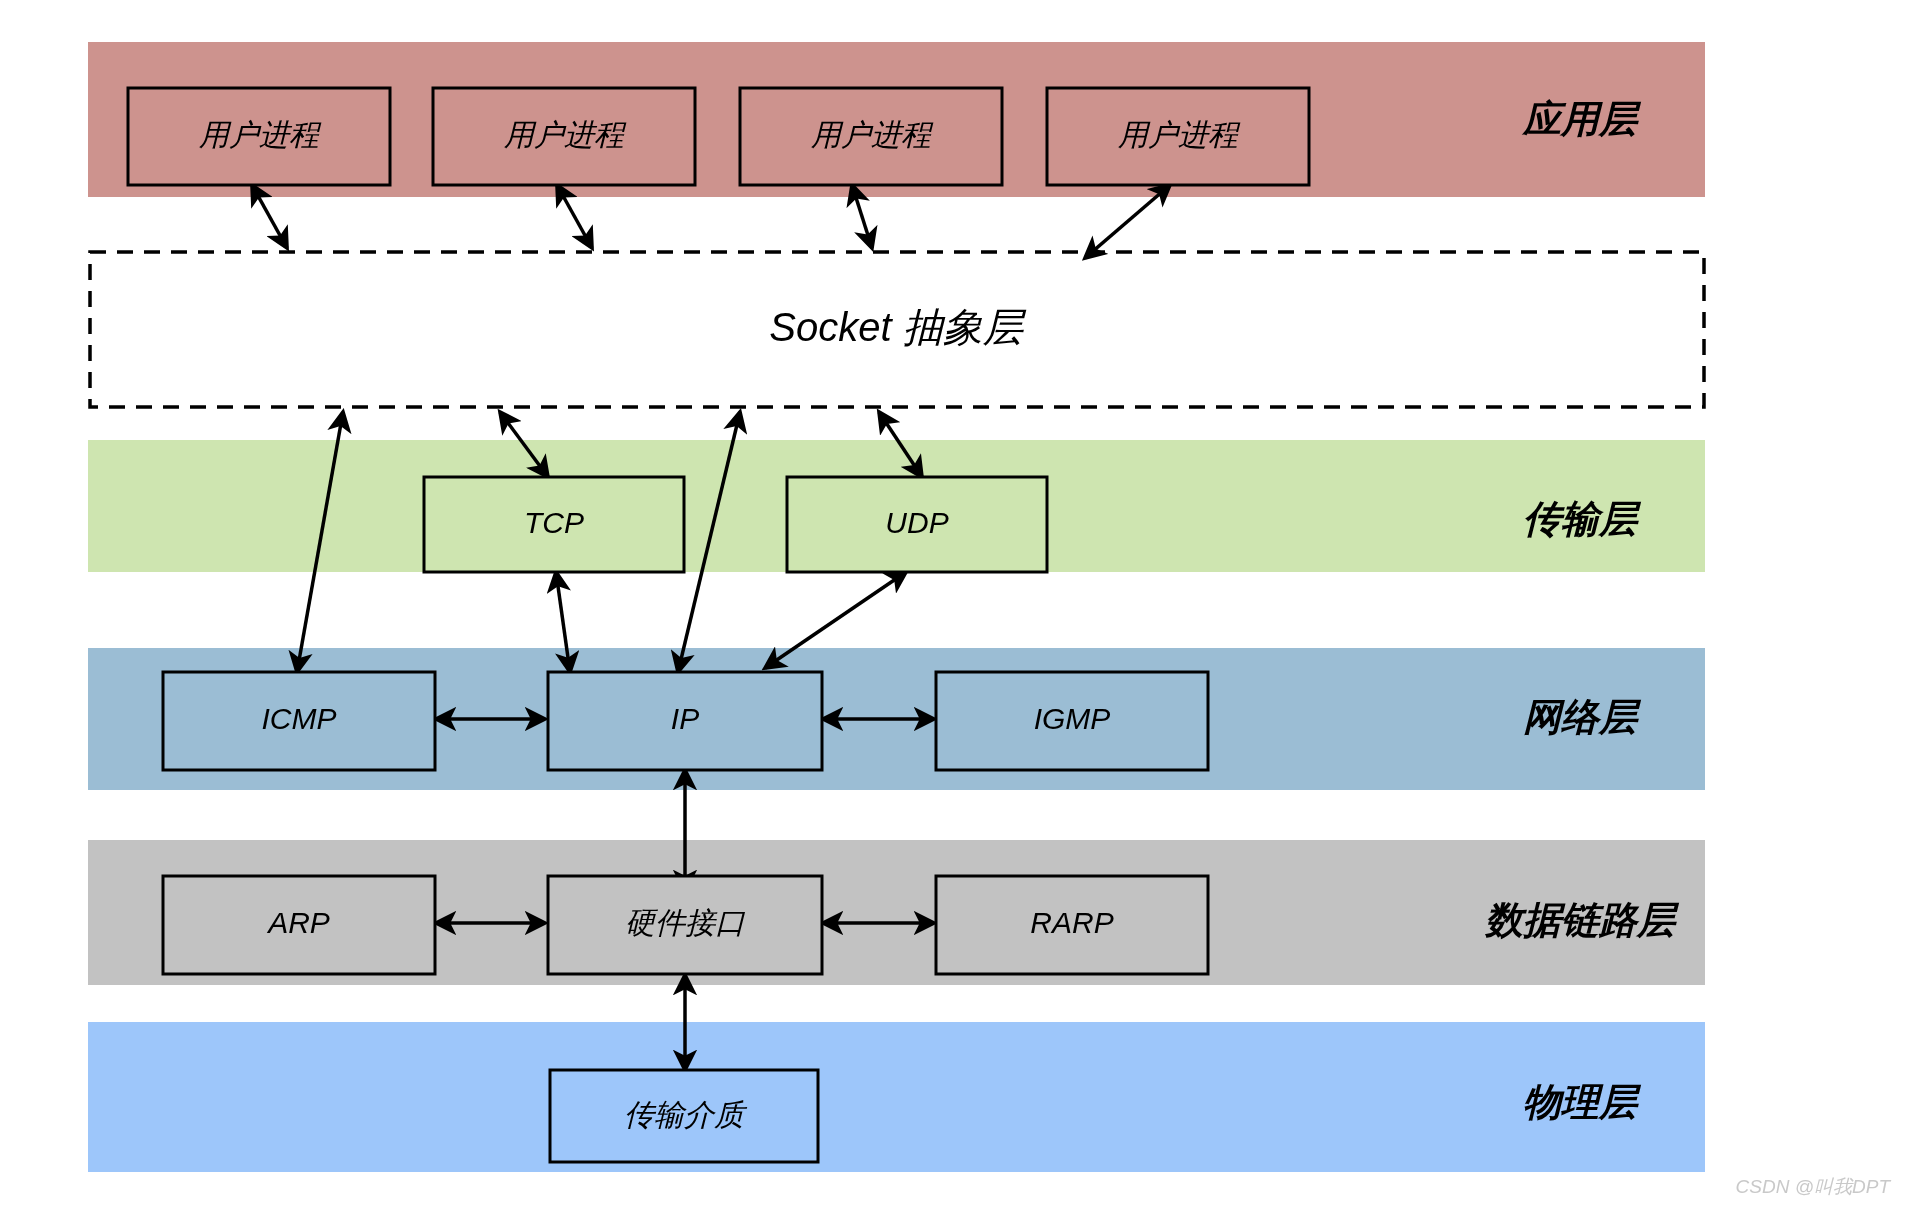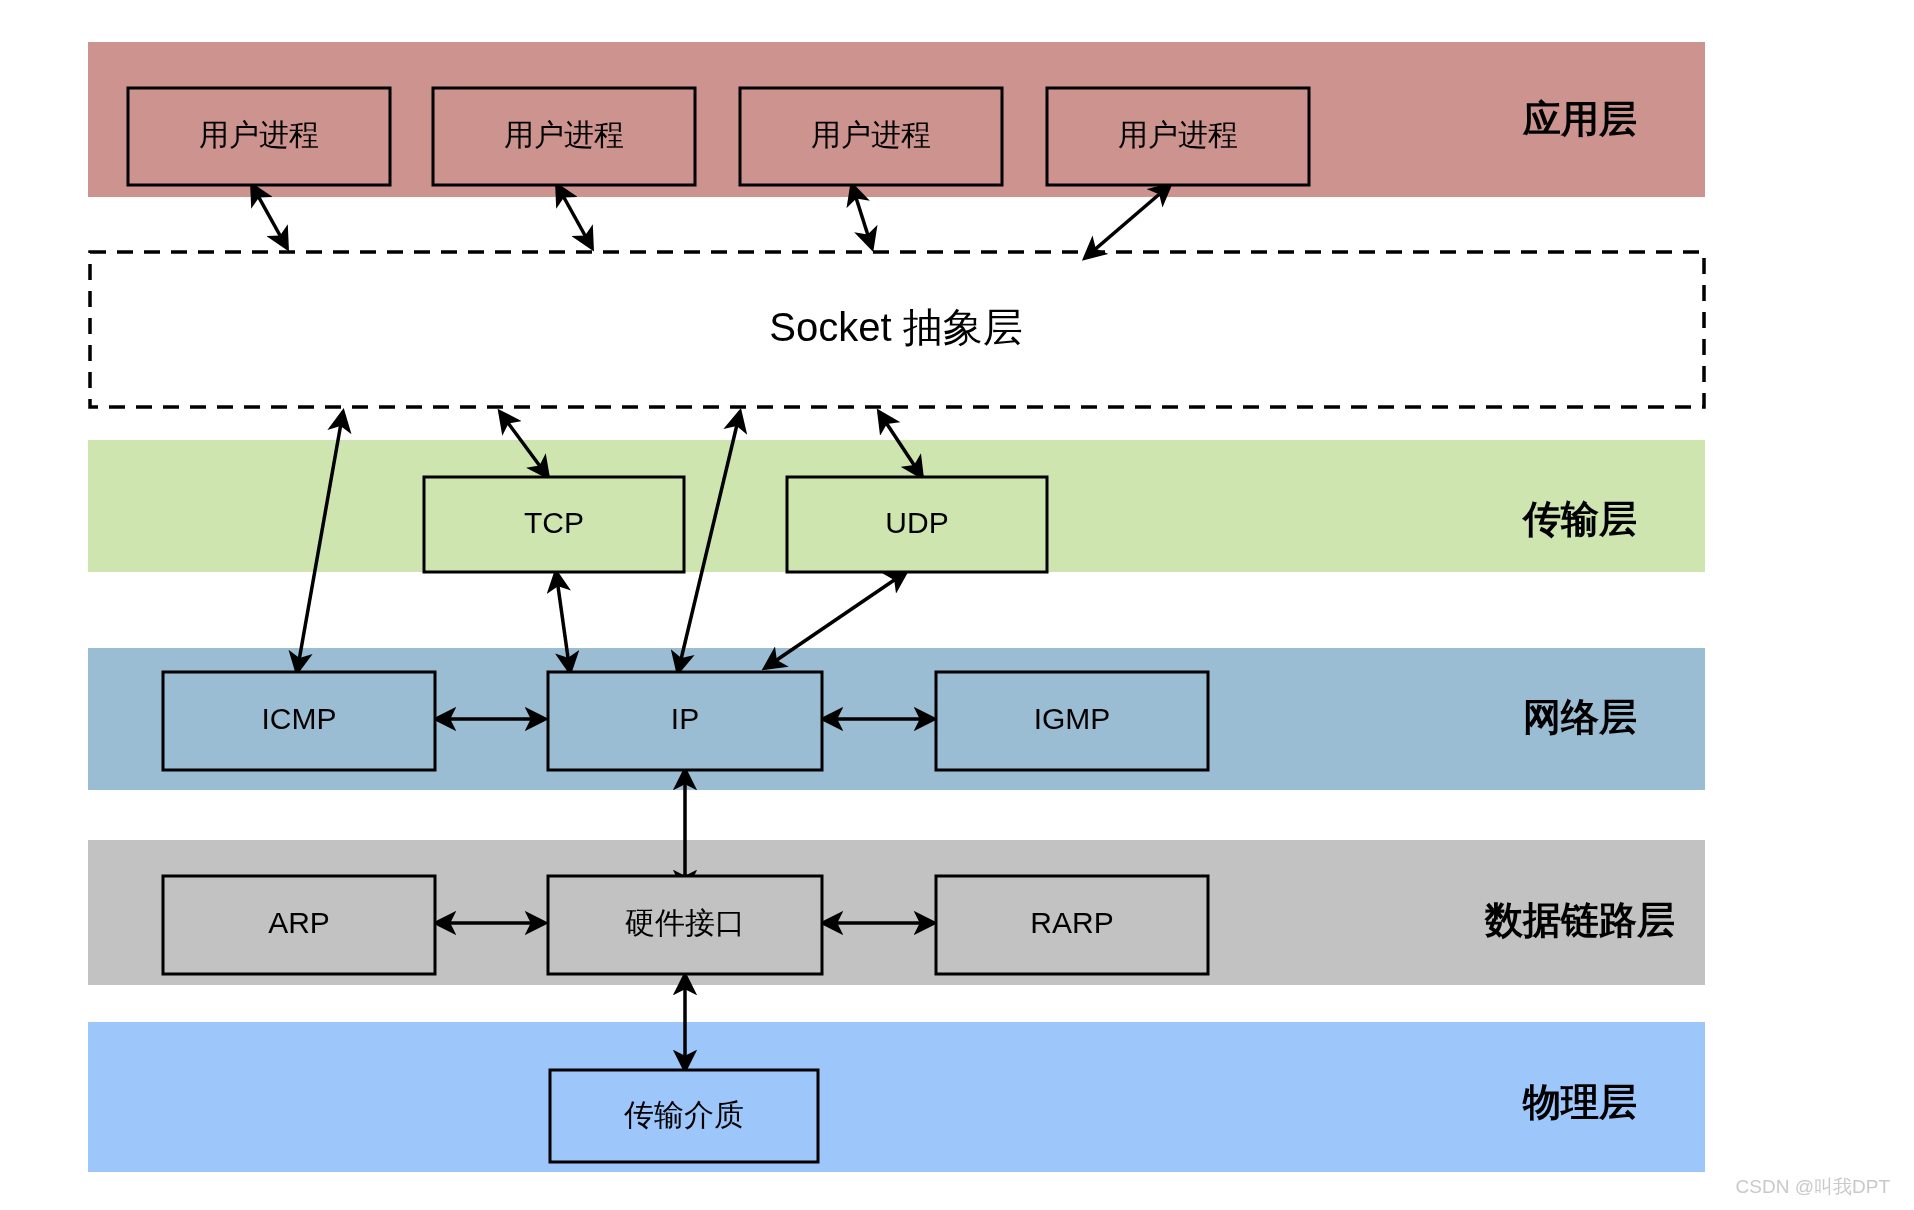--- a/index.html
+++ b/index.html
@@ -11,20 +11,21 @@
     width: 1914px;
     height: 1210px;
     font-family: "Liberation Sans", "DejaVu Sans", sans-serif;
     overflow: hidden;
   }
   #diagram-root {
     position: relative;
     width: 1914px;
     height: 1210px;
     background: #ffffff;
+    font-style: italic;
   }
   svg.diagram-svg {
     display: block;
     width: 1914px;
     height: 1210px;
   }
   .band-label {
     font-family: "Liberation Sans", "DejaVu Sans", sans-serif;
     font-weight: bold;
     font-size: 38px;

